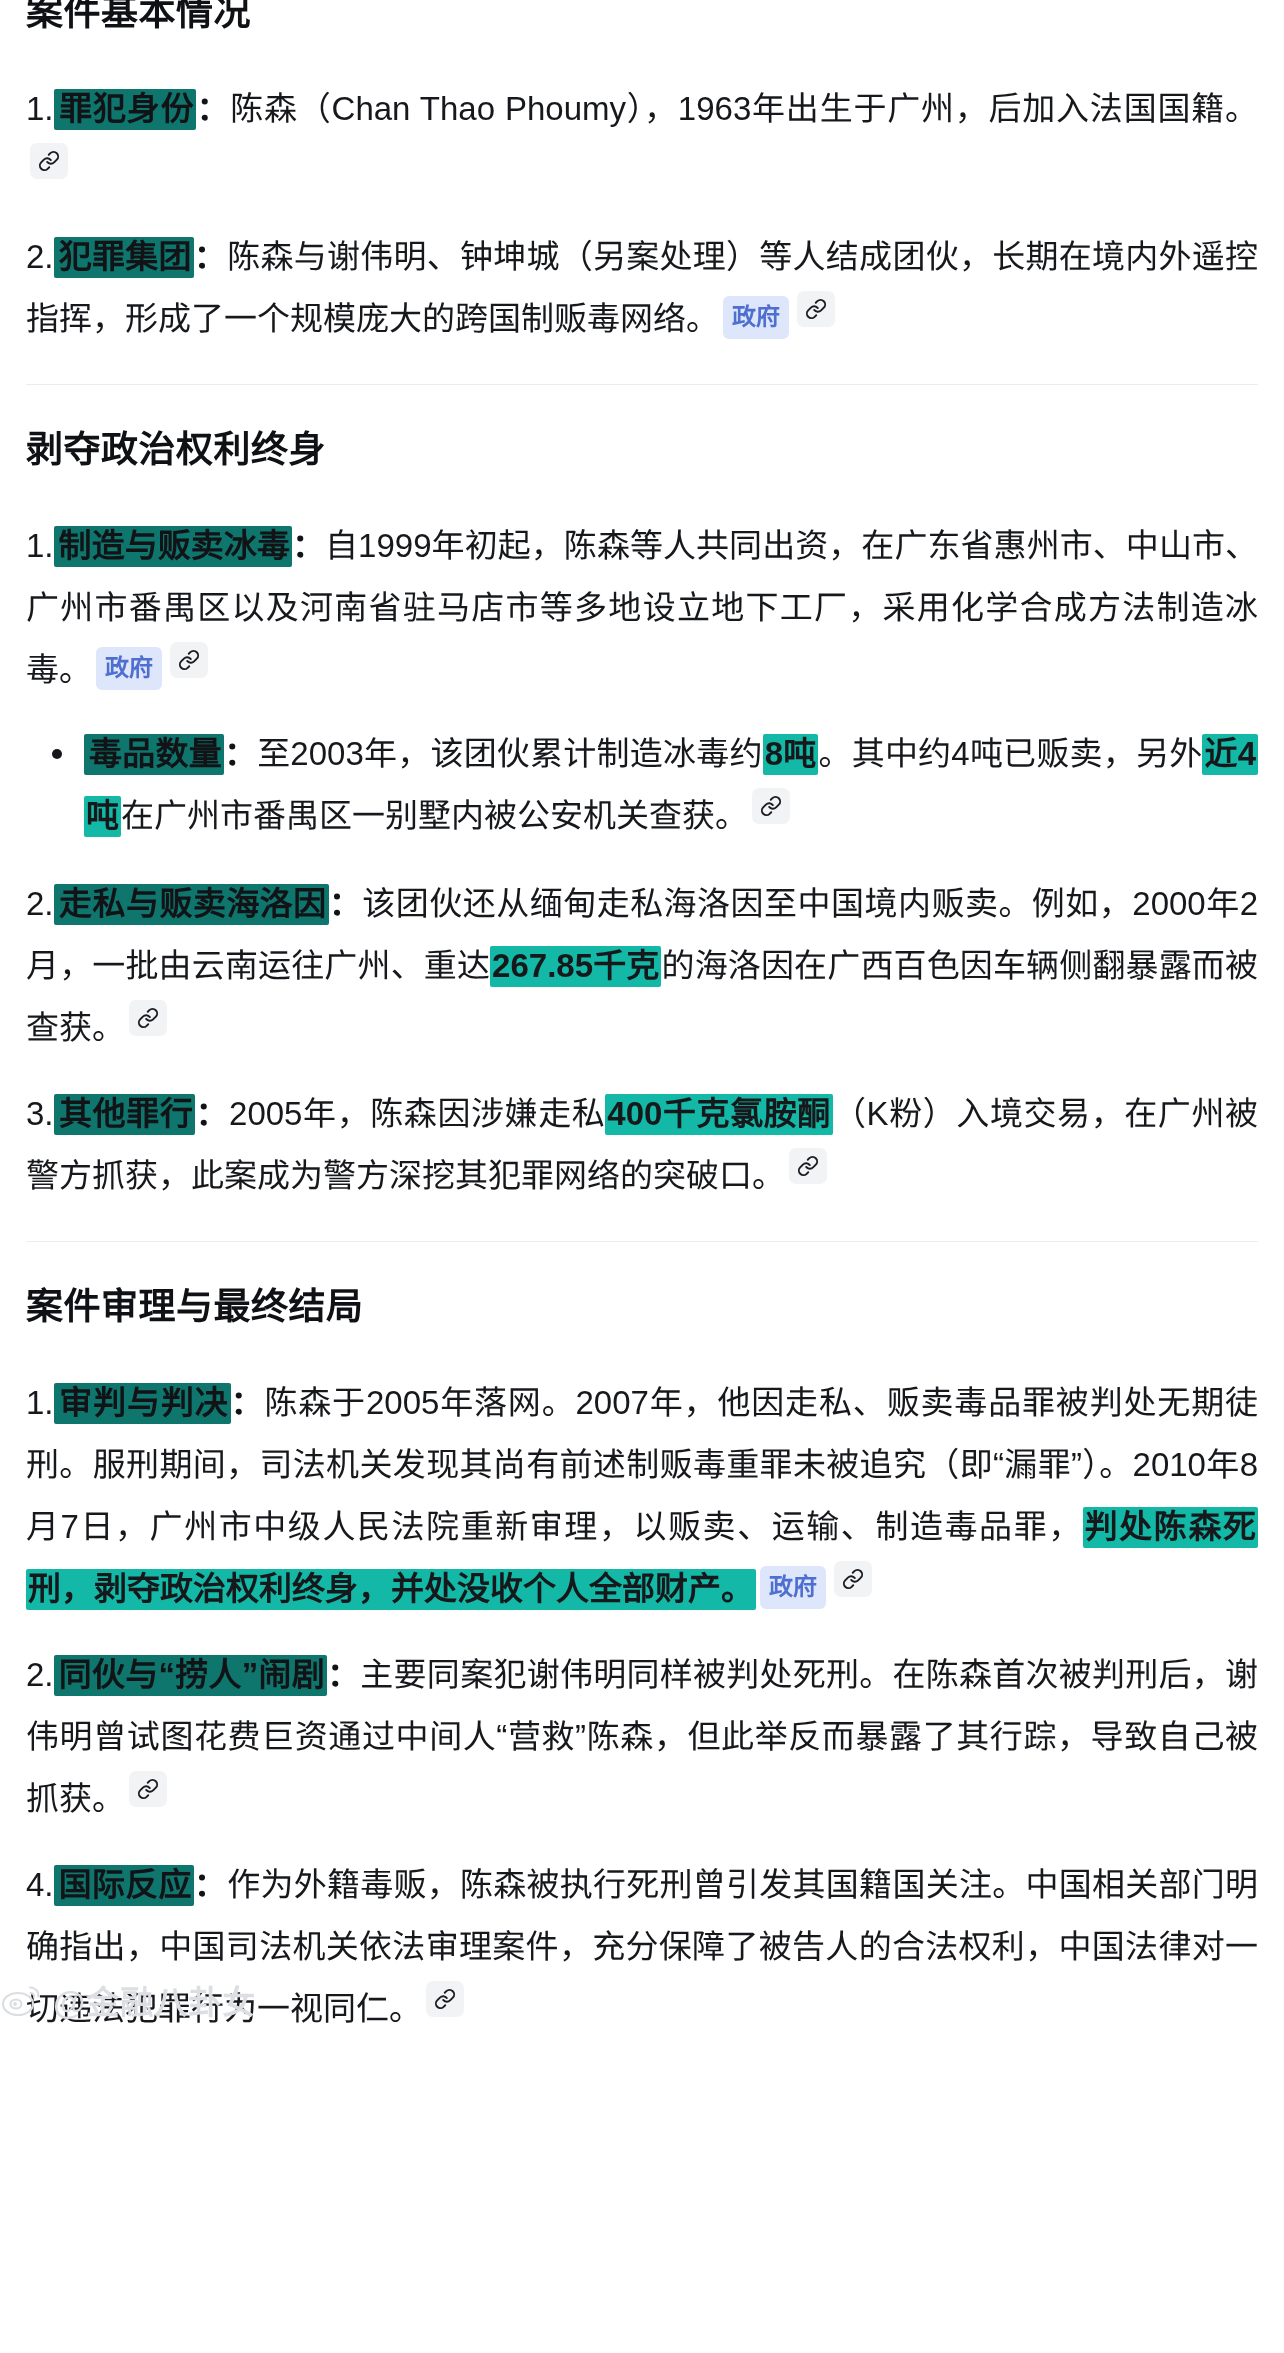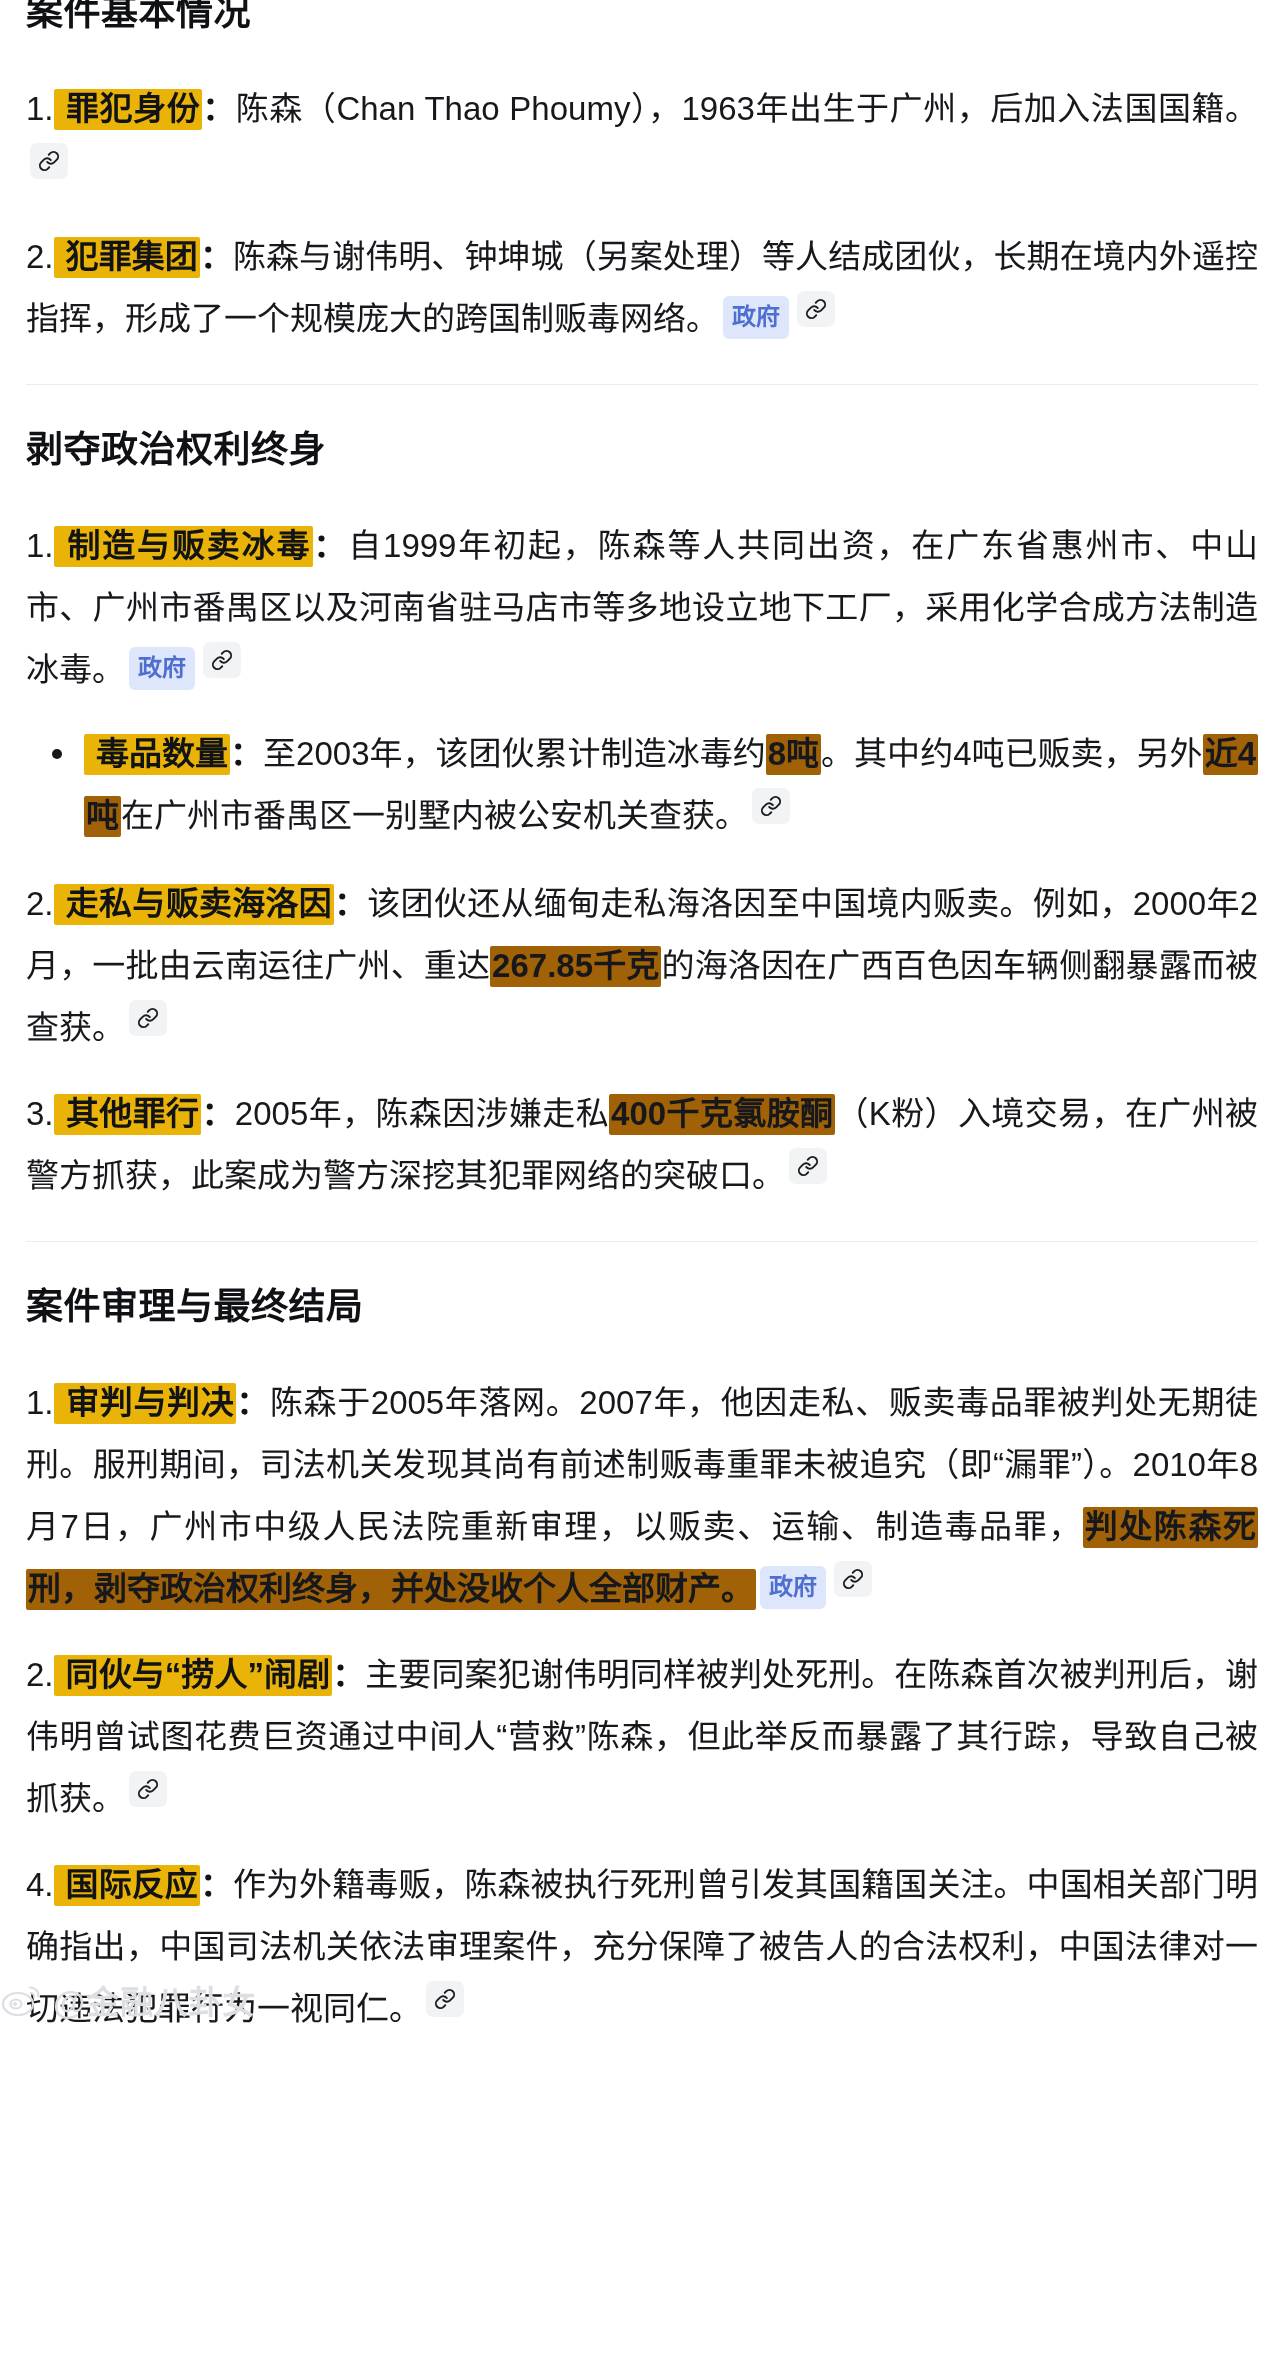--- a/index.html
+++ b/index.html
@@ -58,28 +58,28 @@
 
   .num {
     font-weight: 400;
     color: #16181c;
   }
   .lbl {
     font-weight: 700;
     color: #111317;
   }
   .hl {
-    background: #eab308;
-    padding: 1px 2px 3px 12px;
+    background: #0f766e;
+    padding: 1px 2px 3px 5px;
     border-radius: 2px;
     box-decoration-break: clone;
     -webkit-box-decoration-break: clone;
   }
   .hl-bold {
-    background: #a16207;
+    background: #14b8a6;
     font-weight: 700;
     padding: 1px 2px 3px 2px;
     border-radius: 2px;
     box-decoration-break: clone;
     -webkit-box-decoration-break: clone;
   }
 
   
   .bullet-item {
     font-size: 33px;

